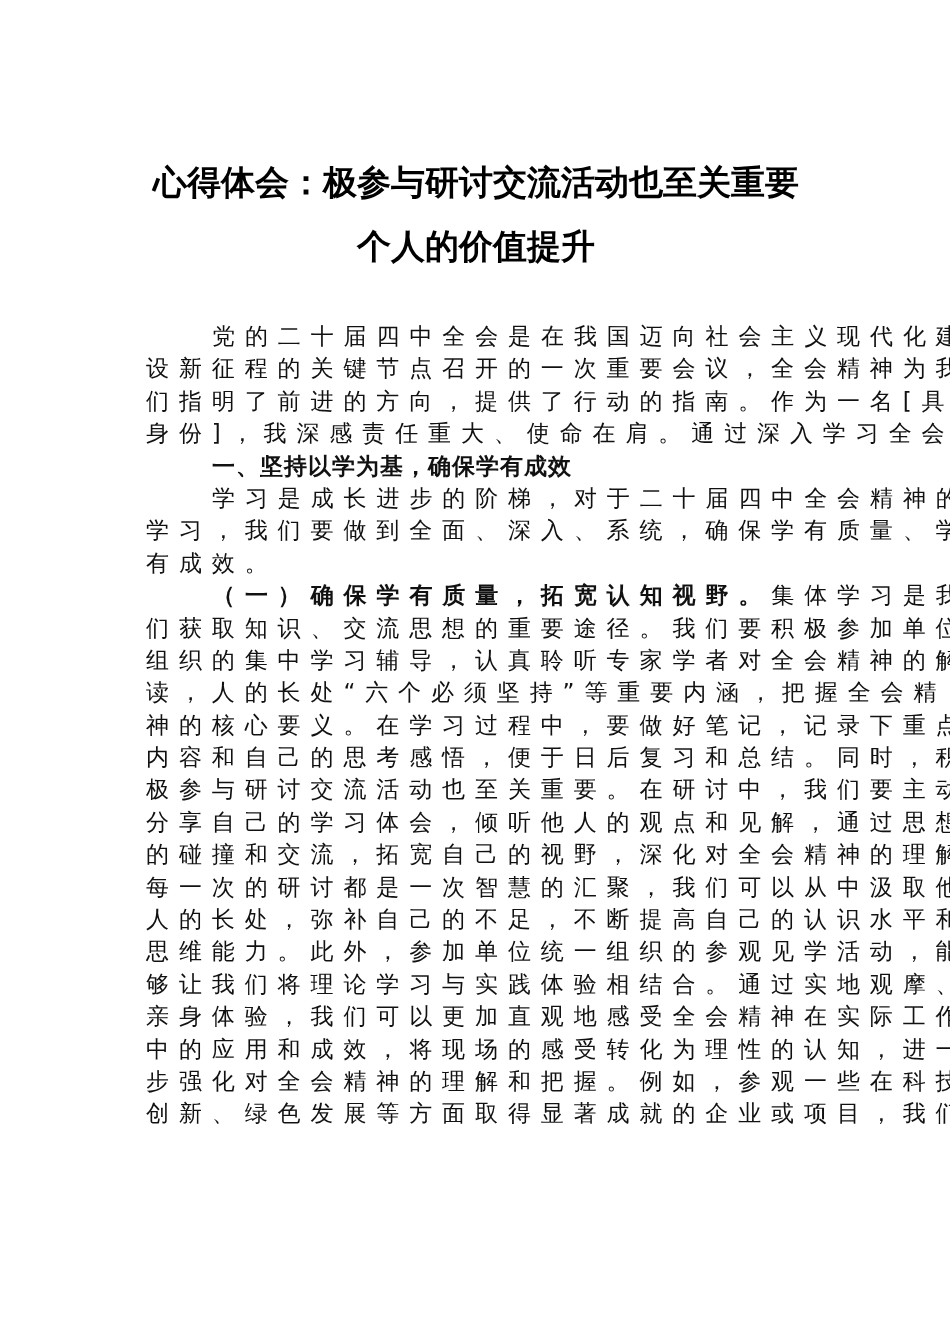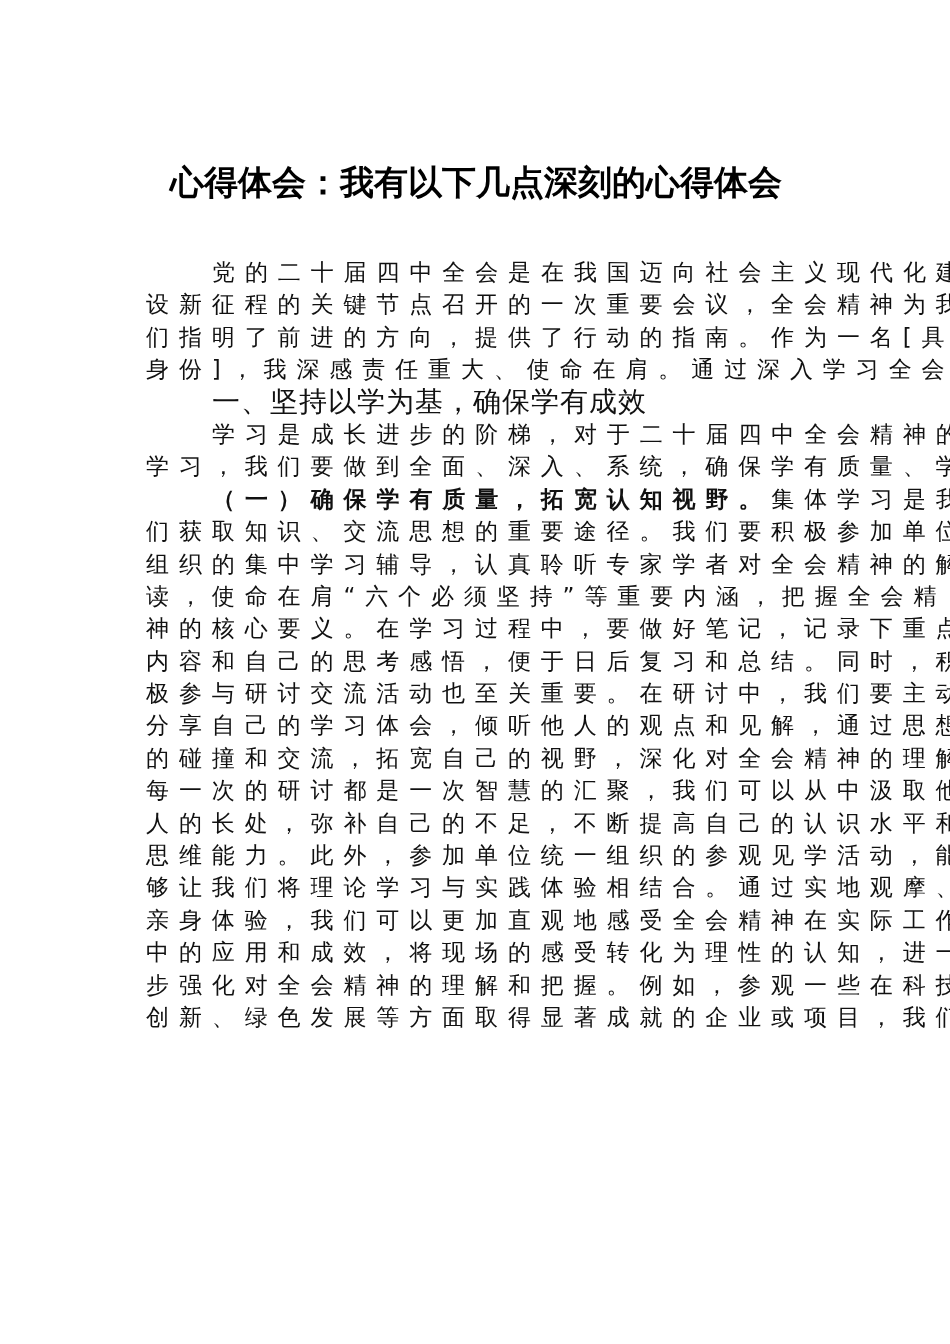--- a/index.html
+++ b/index.html
@@ -52,58 +52,60 @@
     .line {
       display: block;
       white-space: nowrap;
       height: 32.4px;
       overflow: visible;
     }
     .indent {
       padding-left: 66px;
     }
     .heading {
-      font-weight: normal;
+      font-weight: bold;
       letter-spacing: 1px;
-      font-size: 28px;
+      font-size: 23px;
     }
     .sub-heading {
       font-weight: bold;
     }
   </style>
 </head>
 <body>
 
 <div class="page">
   <h1 class="title">
-    <span class="title-line">心得体会：我有以下几点深刻的心得体会</span>
+    <span class="title-line">心得体会：极参与研讨交流活动也至关重要</span>
+    <span class="title-line">个人的价值提升</span>
   </h1>
 
   <div class="body-block">
     <p class="para">
       <span class="line indent">党的二十届四中全会是在我国迈向社会主义现代化建</span>
       <span class="line">设新征程的关键节点召开的一次重要会议，全会精神为我</span>
       <span class="line">们指明了前进的方向，提供了行动的指南。作为一名[具体</span>
       <span class="line">身份]，我深感责任重大、使命在肩。通过深入学习全会精</span>
     </p>
 
     <h2 class="heading">
       <span class="line indent">一、坚持以学为基，确保学有成效</span>
     </h2>
 
     <p class="para">
       <span class="line indent">学习是成长进步的阶梯，对于二十届四中全会精神的</span>
       <span class="line">学习，我们要做到全面、深入、系统，确保学有质量、学</span>
+      <span class="line">有成效。</span>
     </p>
 
     <p class="para">
       <span class="line indent"><span class="sub-heading">（一）确保学有质量，拓宽认知视野。</span><span>集体学习是我</span></span>
       <span class="line">们获取知识、交流思想的重要途径。我们要积极参加单位</span>
       <span class="line">组织的集中学习辅导，认真聆听专家学者对全会精神的解</span>
-      <span class="line">读，使命在肩“六个必须坚持”等重要内涵，把握全会精</span>
+      <span class="line">读，人的长处“六个必须坚持”等重要内涵，把握全会精</span>
       <span class="line">神的核心要义。在学习过程中，要做好笔记，记录下重点</span>
       <span class="line">内容和自己的思考感悟，便于日后复习和总结。同时，积</span>
       <span class="line">极参与研讨交流活动也至关重要。在研讨中，我们要主动</span>
       <span class="line">分享自己的学习体会，倾听他人的观点和见解，通过思想</span>
       <span class="line">的碰撞和交流，拓宽自己的视野，深化对全会精神的理解</span>
       <span class="line">每一次的研讨都是一次智慧的汇聚，我们可以从中汲取他</span>
       <span class="line">人的长处，弥补自己的不足，不断提高自己的认识水平和</span>
       <span class="line">思维能力。此外，参加单位统一组织的参观见学活动，能</span>
       <span class="line">够让我们将理论学习与实践体验相结合。通过实地观摩、</span>
       <span class="line">亲身体验，我们可以更加直观地感受全会精神在实际工作</span>

